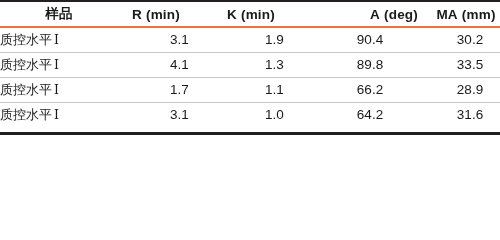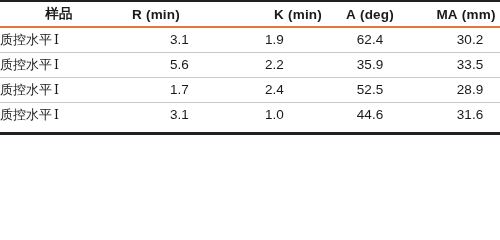--- a/index.html
+++ b/index.html
@@ -41,22 +41,22 @@
     font-weight: bold;
     font-size: 13.5px;
     padding: 0;
     border-bottom: 2px solid #e8763c;
     vertical-align: middle;
     white-space: nowrap;
     letter-spacing: 0.2px;
   }
   th.col-sample   { width: 118px; text-align: center; padding-right: 14px; }
   th.col-r        { width:  95px; text-align: left; }
-  th.col-k        { width:  95px; text-align: right; }
-  th.col-a        { width:  96px; text-align: center; }
+  th.col-k        { width:  95px; text-align: left; }
+  th.col-a        { width:  96px; text-align: right; }
   th.col-ma       { width:  96px; text-align: center; padding-right: 8px; }
 
   .unit-gap { display: inline-block; width: 4px; }
 
   
   tbody tr.data-row {
     height: 25px;
   }
   tbody tr.data-row td {
     font-size: 13.5px;
@@ -118,43 +118,43 @@
         </th>
       </tr>
     </thead>
 
     <tbody>
 
       <tr class="data-row">
         <td class="cell-sample"><span class="sample-name">质控水平</span><span class="roman">Ⅰ</span></td>
         <td class="cell-num">3.1</td>
         <td class="cell-num">1.9</td>
-        <td class="cell-num">62.4</td>
+        <td class="cell-num">90.4</td>
         <td class="cell-ma">30.2</td>
       </tr>
 
       <tr class="data-row">
         <td class="cell-sample"><span class="sample-name">质控水平</span><span class="roman">Ⅰ</span></td>
-        <td class="cell-num">5.6</td>
-        <td class="cell-num">2.2</td>
-        <td class="cell-num">35.9</td>
+        <td class="cell-num">4.1</td>
+        <td class="cell-num">1.3</td>
+        <td class="cell-num">89.8</td>
         <td class="cell-ma">33.5</td>
       </tr>
 
       <tr class="data-row">
         <td class="cell-sample"><span class="sample-name">质控水平</span><span class="roman">Ⅰ</span></td>
         <td class="cell-num">1.7</td>
-        <td class="cell-num">2.4</td>
-        <td class="cell-num">52.5</td>
+        <td class="cell-num">1.1</td>
+        <td class="cell-num">66.2</td>
         <td class="cell-ma">28.9</td>
       </tr>
 
       <tr class="data-row">
         <td class="cell-sample"><span class="sample-name">质控水平</span><span class="roman">Ⅰ</span></td>
         <td class="cell-num">3.1</td>
         <td class="cell-num">1.0</td>
-        <td class="cell-num">44.6</td>
+        <td class="cell-num">64.2</td>
         <td class="cell-ma">31.6</td>
       </tr>
 
     </tbody>
   </table>
 </div>
 
 </body></html>

